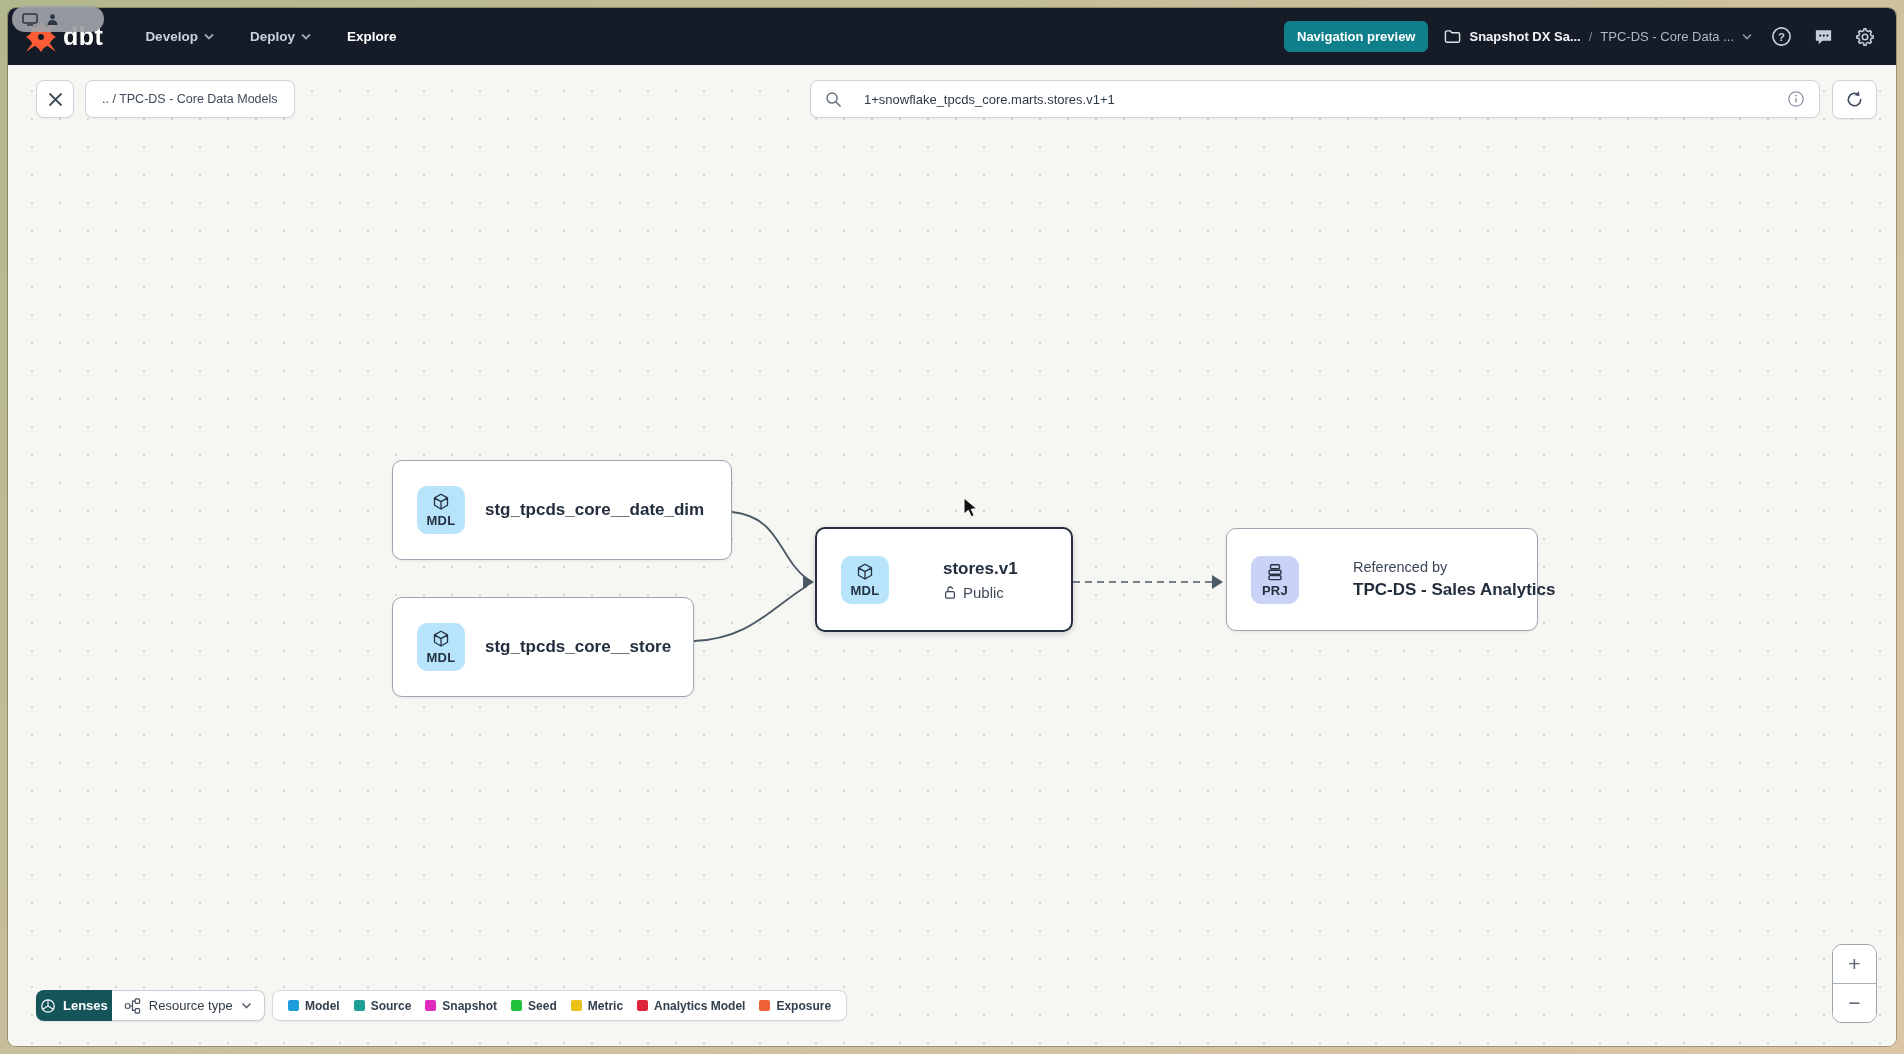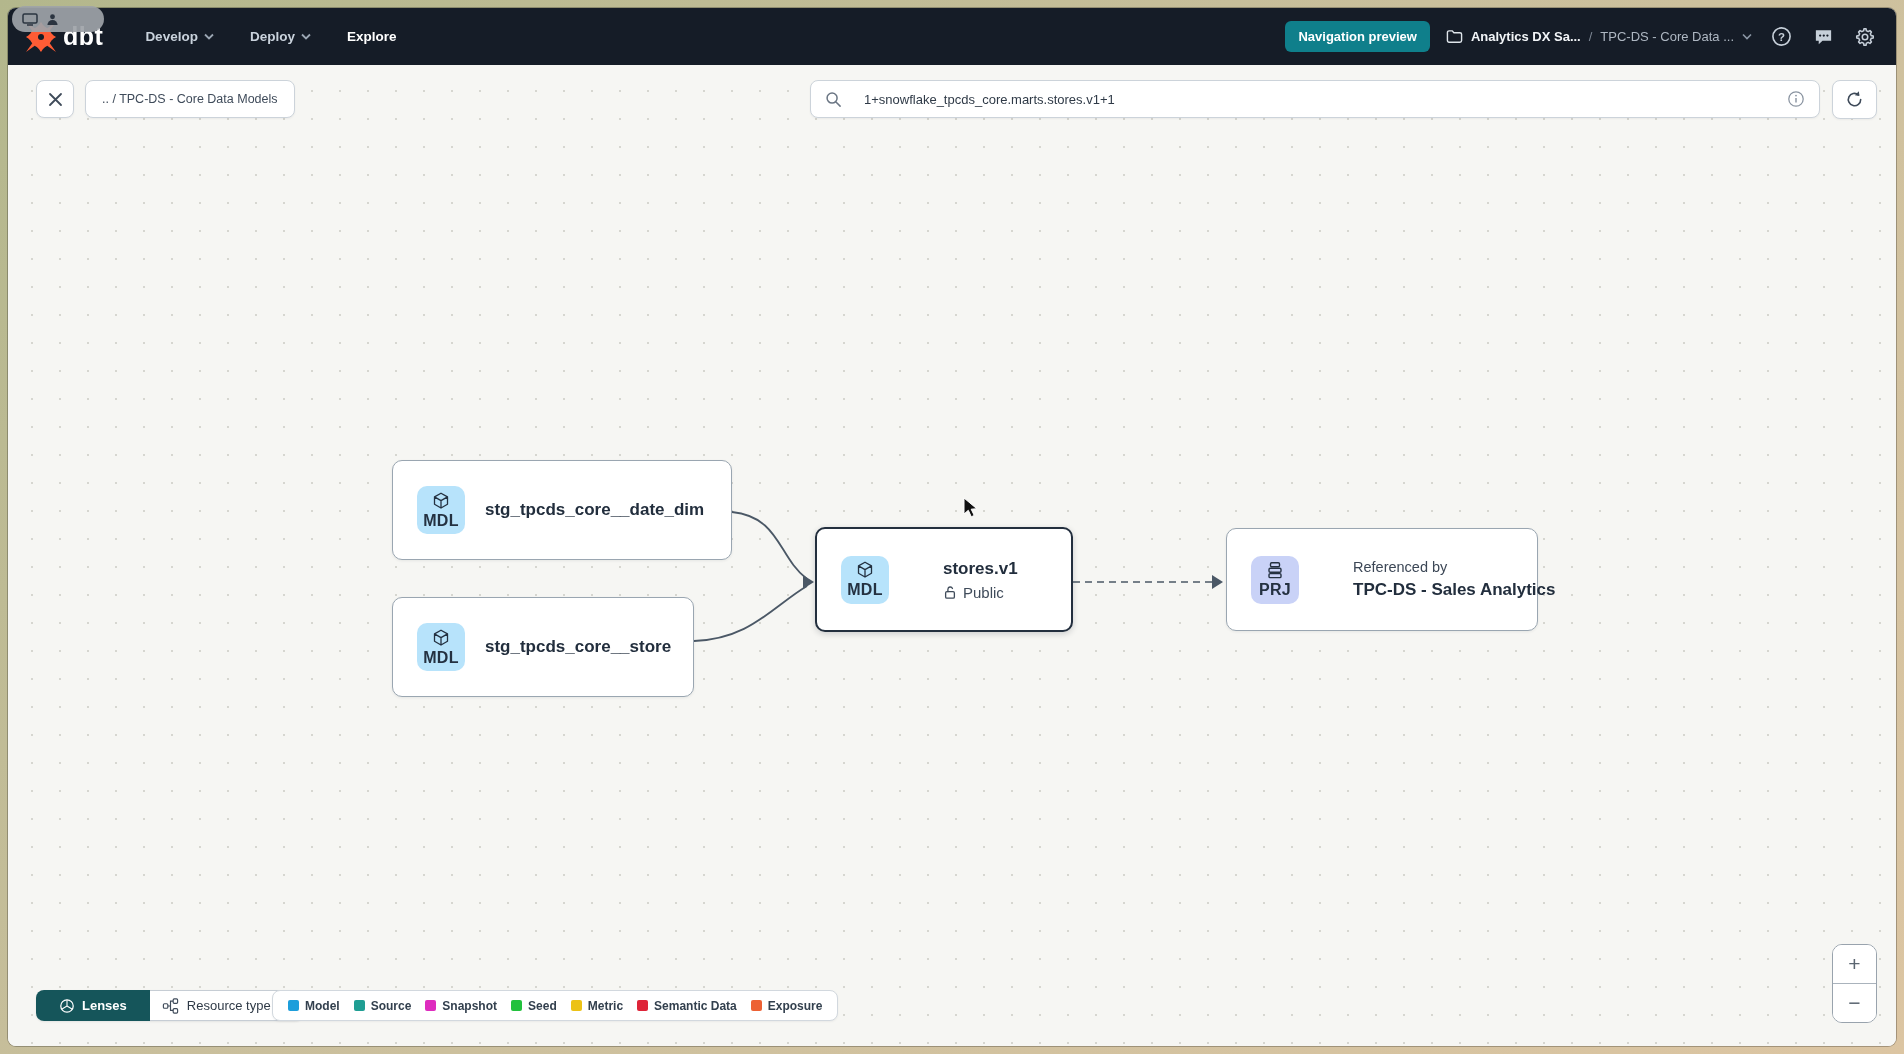--- a/index.html
+++ b/index.html
@@ -46,32 +46,32 @@
   .search-box input { flex:1; border:none; outline:none; font-size:13px; color:#2f3a47;
     font-family:"Liberation Sans",sans-serif; background:transparent; }
 
   
   .node { position:absolute; background:#fff; border:1.5px solid #9aa6b1; border-radius:10px;
     display:flex; align-items:center; gap:20px; padding:0 24px;
     box-shadow:0 1px 3px rgba(16,24,40,.07); cursor:pointer; }
   .node.selected { border:2px solid #232f3e; box-shadow:0 2px 6px rgba(16,24,40,.18); }
   .res-badge { width:48px; height:48px; border-radius:10px; display:flex; flex-direction:column;
     align-items:center; justify-content:center; gap:1px; flex:none; }
-  .res-badge .badge-label { font-size:16px; font-weight:bold; color:#243141; letter-spacing:.3px; }
+  .res-badge .badge-label { font-size:13px; font-weight:bold; color:#243141; letter-spacing:.3px; }
   .node-title { font-size:17px; font-weight:700; color:#222e3d; white-space:nowrap; }
   .node-sub { font-size:14.5px; color:#3c4756; }
   .node-col { display:flex; flex-direction:column; gap:5px;margin-left:34px; }
   .access-row { display:flex; align-items:center; gap:6px; font-size:15px; color:#3f4b5a; }
 
   .edges { position:absolute; left:0; top:0; pointer-events:none; }
 
   
   .lenses-group { position:absolute; left:28px; top:925px; height:31px; display:flex;
     border-radius:8px; box-shadow:0 1px 2px rgba(16,24,40,.08); }
-  .lenses-seg { display:flex; align-items:center; gap:7px; padding:0 23px; color:#fff;
+  .lenses-seg { display:flex; align-items:center; gap:7px; padding:0 4px; color:#fff;
     font-size:13px; font-weight:700; border-radius:8px 0 0 8px; cursor:pointer; }
   .restype-seg { display:flex; align-items:center; gap:8px; padding:12px 12px; background:#fff;
     border:1px solid #c6cdd4; border-left:none; border-radius:0 8px 8px 0; font-size:13px;
     color:#2f3a47; font-weight:400; cursor:pointer; }
   .legend-box { position:absolute; left:264px; top:925px; height:31px; background:#fff;
     border:1px solid #d2d8de; border-radius:8px; display:flex; align-items:center; gap:14px;
     padding:0 15px; box-shadow:0 1px 2px rgba(16,24,40,.05); }
   .legend-item { display:flex; align-items:center; gap:6px; font-size:12px; font-weight:700; color:#33404e; }
   .legend-swatch { width:11px; height:11px; border-radius:2px; }
 
@@ -115,21 +115,21 @@
       <div class="nav-item active">
         <span>Explore</span>
       </div>
     </div>
     <div class="nav-right">
       <span class="preview-badge" style="background-color: rgb(15, 127, 139);">Navigation preview</span>
       <div class="crumbs">
         <svg width="17" height="15" viewBox="0 0 18 15">
           <path d="M1.5 3.2c0-1 .8-1.7 1.7-1.7h3.4l1.8 2h6.4c1 0 1.7.8 1.7 1.7v6.6c0 1-.8 1.7-1.7 1.7H3.2c-1 0-1.7-.8-1.7-1.7V3.2z" fill="none" stroke="#dfe5eb" stroke-width="1.5"></path>
         </svg>
-        <span class="crumb-account">Analytics DX Sa...</span>
+        <span class="crumb-account">Snapshot DX Sa...</span>
         <span class="crumb-sep">/</span>
         <span class="crumb-project">TPC-DS - Core Data ...</span>
         <svg width="10" height="7" viewBox="0 0 10 7">
             <polyline points="1,1.5 5,5.5 9,1.5" fill="none" stroke="#8b96a5" stroke-width="1.6"></polyline>
           </svg>
       </div>
       <button class="icon-btn">
         <svg width="21" height="21" viewBox="0 0 22 22">
           <circle cx="11" cy="11" r="9" fill="none" stroke="#c6cfd9" stroke-width="1.7"></circle>
           <text x="11" y="15.4" text-anchor="middle" font-size="12" font-weight="bold" fill="#c6cfd9" font-family="Liberation Sans,sans-serif">?</text>
@@ -285,21 +285,21 @@
       <span class="legend-item">
           <span class="legend-swatch" style="background-color: rgb(34, 193, 61);"></span>
           <span>Seed</span>
         </span>
       <span class="legend-item">
           <span class="legend-swatch" style="background-color: rgb(236, 194, 22);"></span>
           <span>Metric</span>
         </span>
       <span class="legend-item">
           <span class="legend-swatch" style="background-color: rgb(222, 36, 56);"></span>
-          <span>Semantic Data</span>
+          <span>Analytics Model</span>
         </span>
       <span class="legend-item">
           <span class="legend-swatch" style="background-color: rgb(237, 97, 52);"></span>
           <span>Exposure</span>
         </span>
     </div>
 
     <div class="zoom-ctrl">
       <button class="zoom-btn">+</button>
       <button class="zoom-btn">−</button>

